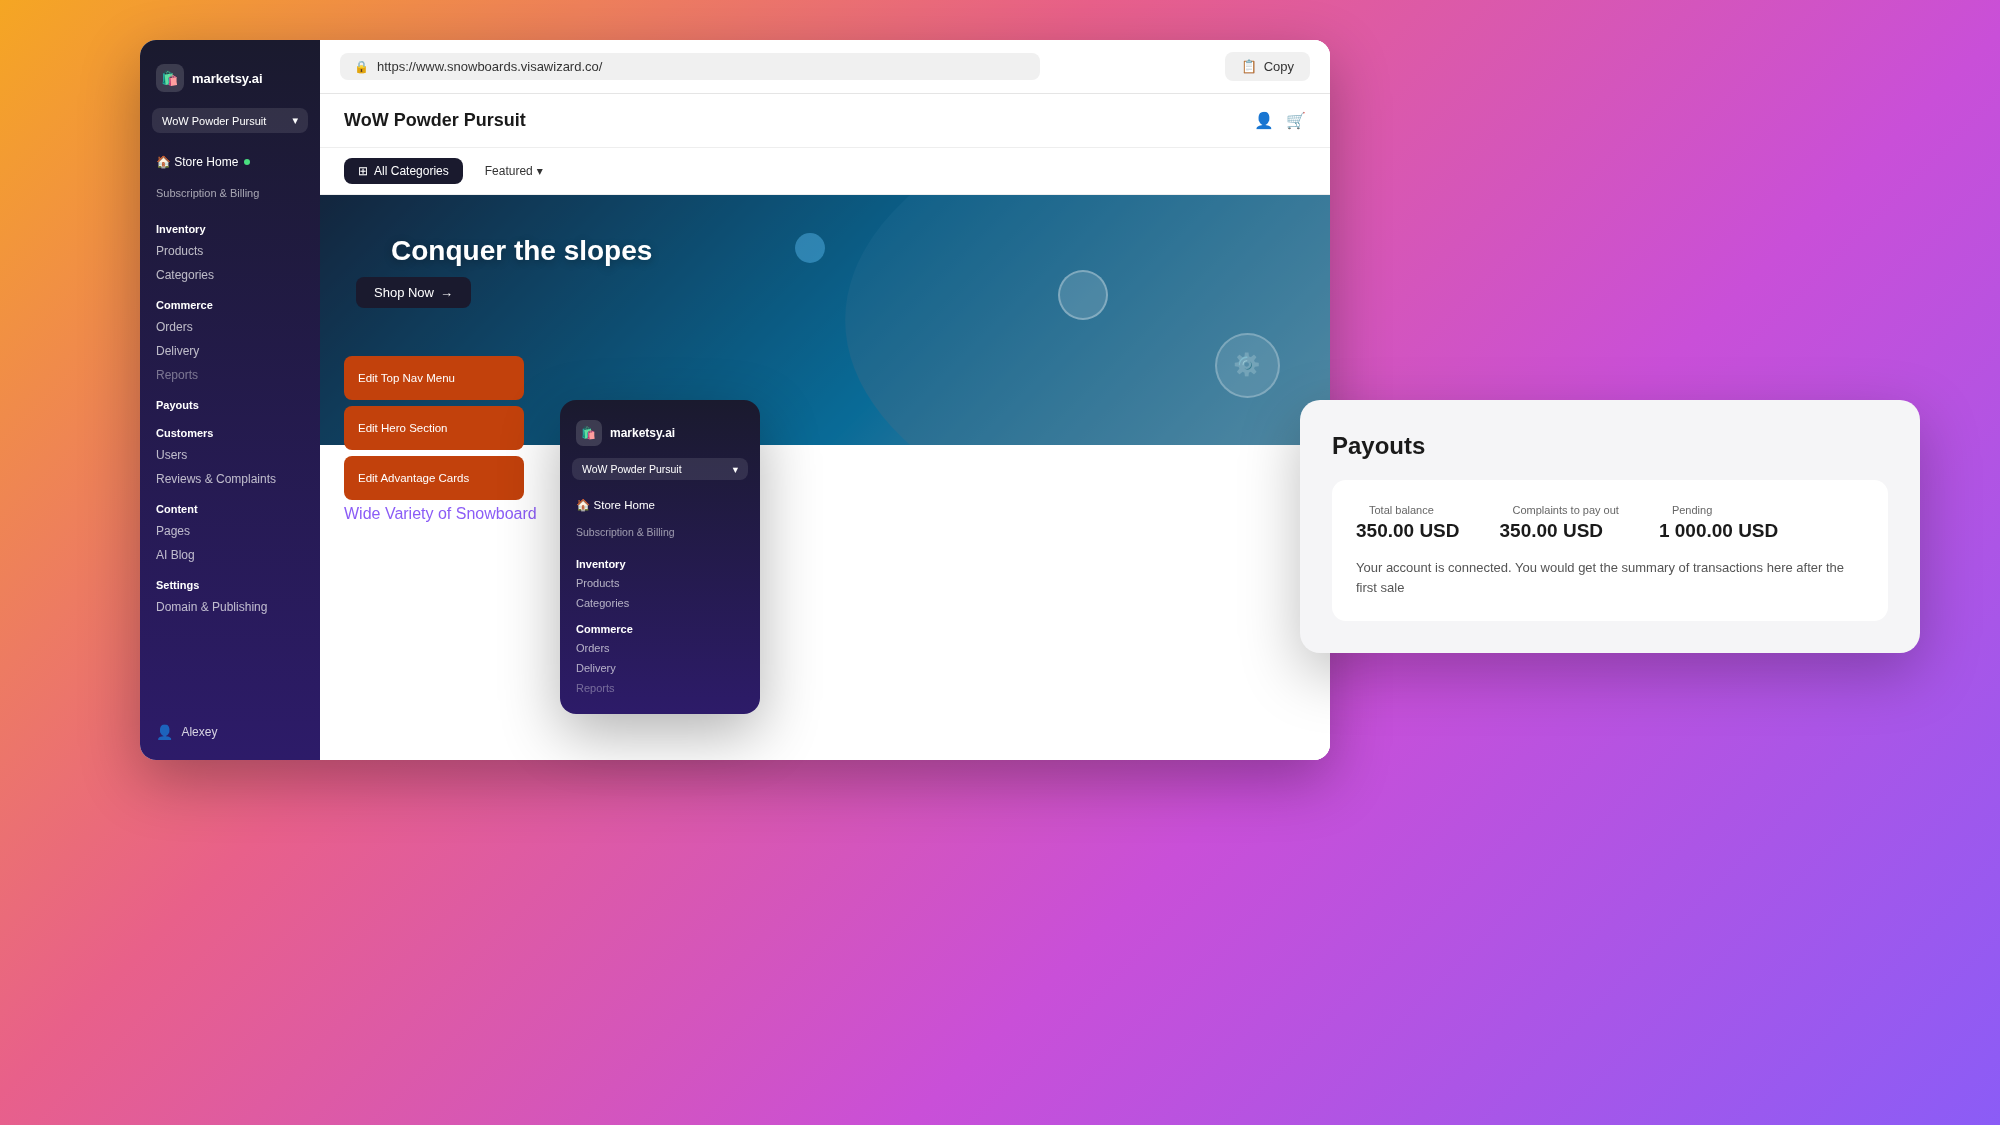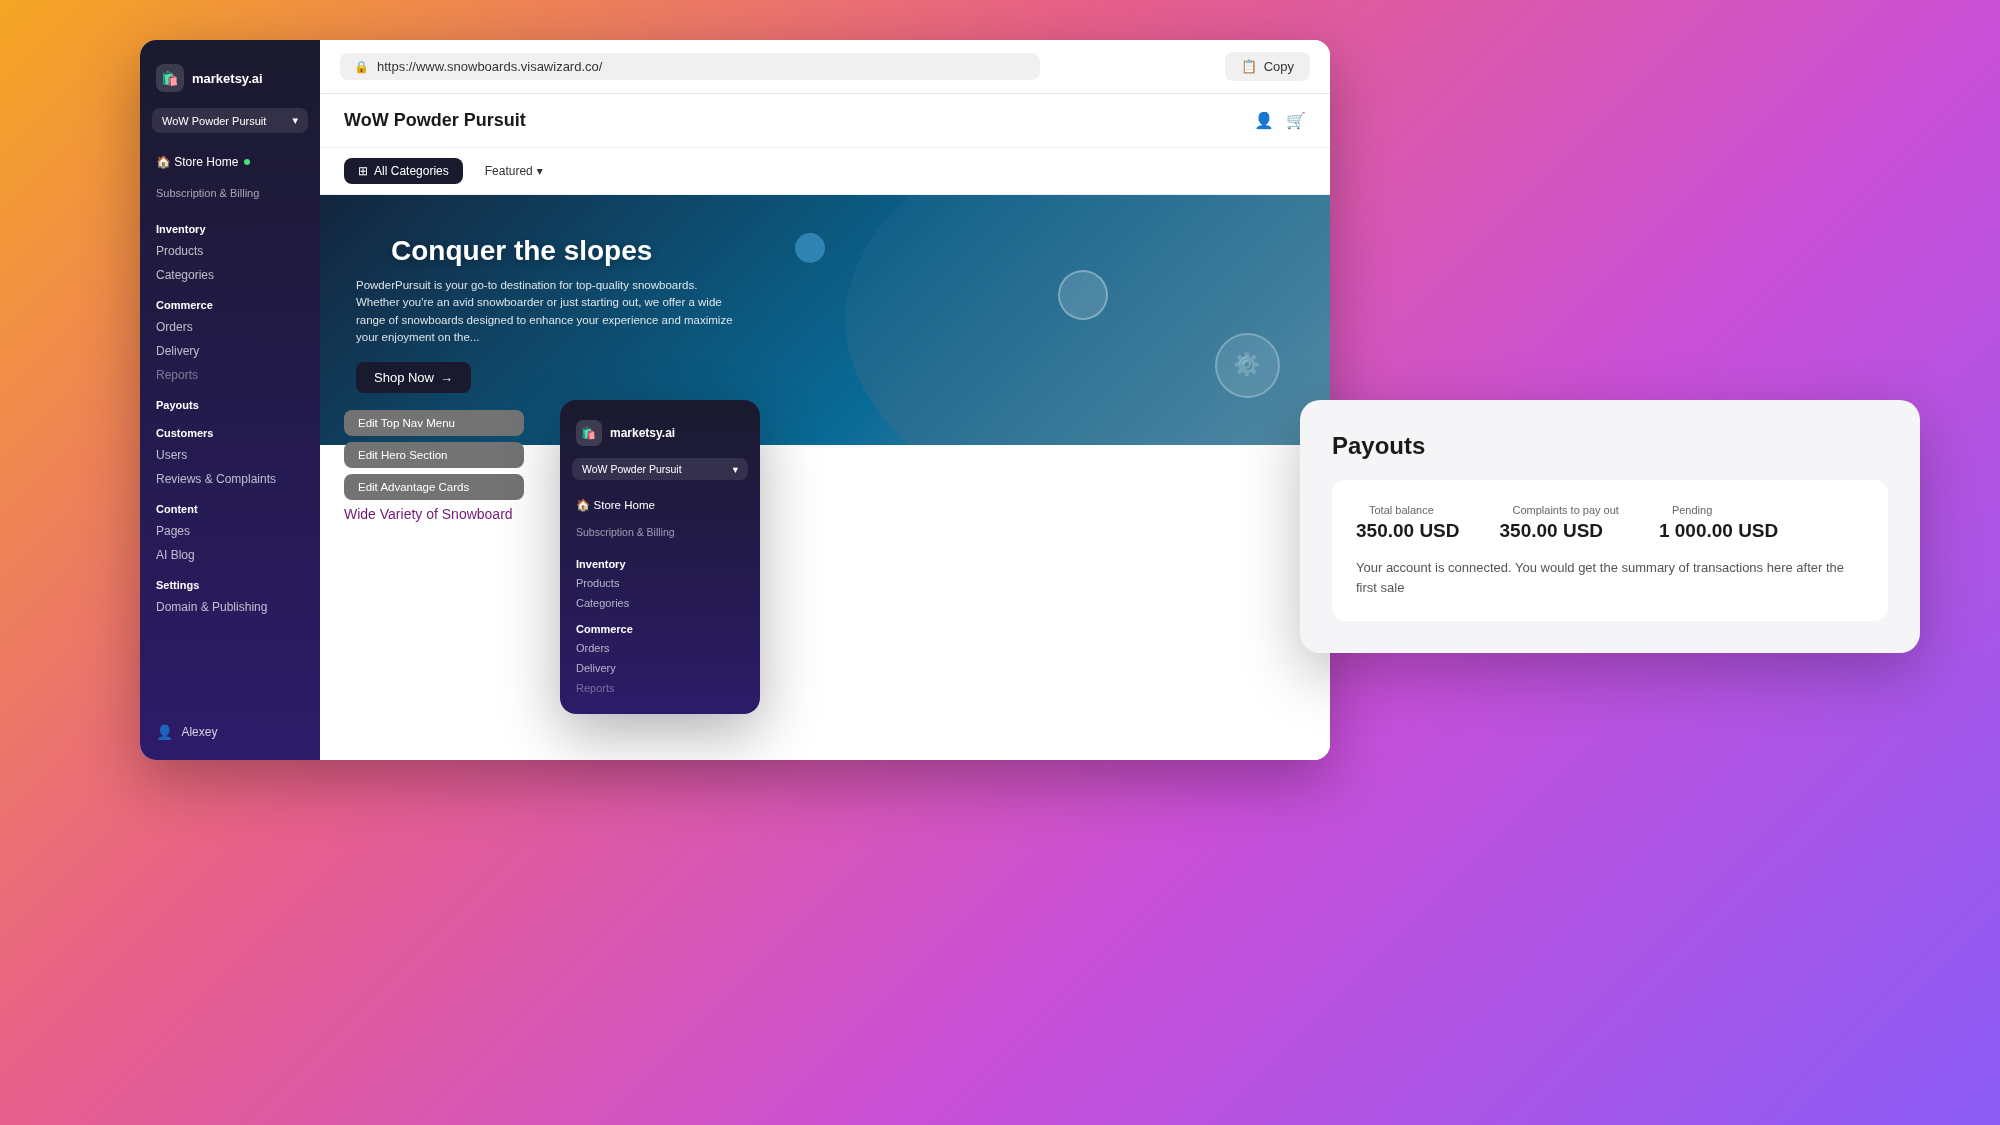--- a/index.html
+++ b/index.html
@@ -327,38 +327,38 @@
     .edit-buttons {
       position: absolute;
       left: 24px;
       bottom: -55px;
       display: flex;
       flex-direction: column;
       gap: 6px;
       z-index: 20;
     }
     .edit-btn {
-      background: #737373;
+      background: #c2410c;
       color: #fff;
       border: none;
       border-radius: 8px;
-      padding: 7px 14px;
+      padding: 16px 14px;
       font-size: 11.5px;
       cursor: pointer;
       text-align: left;
       width: 180px;
     }
 
     
     .store-below-hero {
       padding: 60px 24px 20px;
     }
     .wide-variety-text {
-      font-size: 14px;
-      color: #701a75;
+      font-size: 16px;
+      color: #8b5cf6;
       font-weight: 500;
     }
 
     
     .payout-window {
       position: absolute;
       right: 80px;
       top: 400px;
       width: 620px;
       background: #f5f5f7;
@@ -559,21 +559,20 @@
 
       <div style="position:relative;">
         <div class="hero-section">
           <div class="snowboard-visual"></div>
           <div class="hero-overlay"></div>
           <div class="floating-circle-1"></div>
           <div class="floating-dot"></div>
           <div class="floating-circle-2">⚙️</div>
           <div class="hero-content">
             <h1 class="hero-title">Conquer the slopes</h1>
-            <p class="hero-desc">PowderPursuit is your go-to destination for top-quality snowboards. Whether you're an avid snowboarder or just starting out, we offer a wide range of snowboards designed to enhance your experience and maximize your enjoyment on the...</p>
             <button class="hero-shop-btn">
               <span>Shop Now</span>
               <span>→</span>
             </button>
           </div>
         </div>
 
         <div class="edit-buttons">
           <button class="edit-btn">Edit Top Nav Menu</button>
           <button class="edit-btn">Edit Hero Section</button>

